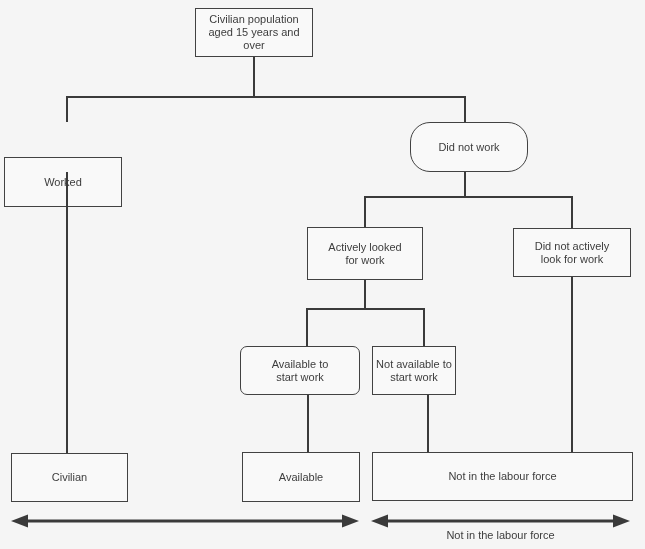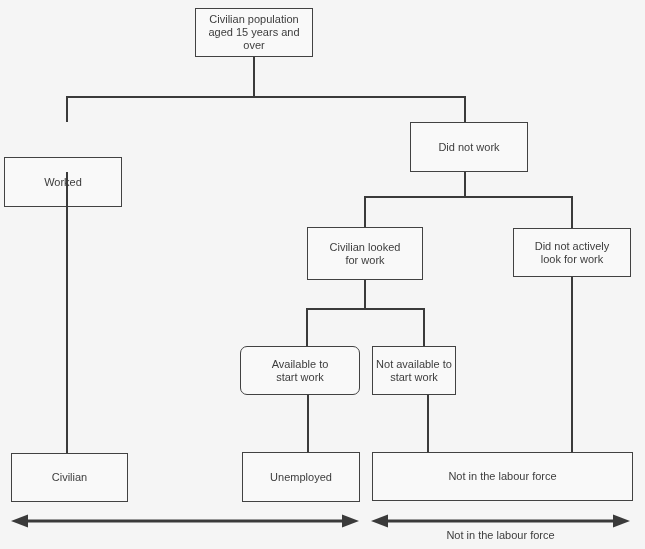--- a/index.html
+++ b/index.html
@@ -36,21 +36,21 @@
   .arrow-label {
     position: absolute;
     font-size: 11px;
     color: #3d3d3d;
     text-align: center;
   }
 
   
   #n-civilian          { left: 195px; top:   8px; width: 118px; height: 49px; }
   #n-worked            { left:   4px; top: 122px; width: 118px; height: 50px; margin-top: 35px; }
-  #n-did-not-work      { left: 410px; top: 122px; width: 118px; height: 50px; }
+  #n-did-not-work      { left: 410px; top: 122px; width: 118px; height: 50px; border-radius: 20px; }
   #n-actively-looked   { left: 307px; top: 227px; width: 116px; height: 53px; }
   #n-did-not-actively  { left: 513px; top: 228px; width: 118px; height: 49px; }
   #n-available         { left: 240px; top: 346px; width: 120px; height: 49px; border-radius: 7px; }
   #n-not-available     { left: 372px; top: 346px; width: 84px; height: 49px; }
   #n-employed          { left:  11px; top: 453px; width: 117px; height: 49px; }
   #n-unemployed        { left: 242px; top: 452px; width: 118px; height: 50px; }
   #n-nilf              { left: 372px; top: 452px; width: 261px; height: 49px; }
 
   
   #c1  { left: 253px; top:  57px; width:   2px; height:  40px; } 
@@ -79,30 +79,30 @@
 </head>
 <body>
 
 <div id="stage">
 
   <div class="box" id="n-civilian">Civilian population
 aged 15 years and
 over</div>
   <div class="box" id="n-worked">Worked</div>
   <div class="box" id="n-did-not-work">Did not work</div>
-  <div class="box" id="n-actively-looked">Civilian looked
+  <div class="box" id="n-actively-looked">Actively looked
 for work</div>
   <div class="box" id="n-did-not-actively">Did not actively
 look for work</div>
   <div class="box" id="n-available">Available to
 start work</div>
   <div class="box" id="n-not-available">Not available to
 start work</div>
   <div class="box" id="n-employed">Civilian</div>
-  <div class="box" id="n-unemployed">Unemployed</div>
+  <div class="box" id="n-unemployed">Available</div>
   <div class="box" id="n-nilf">Not in the labour force</div>
 
   <div class="line" id="c1"></div>
   <div class="line" id="c2"></div>
   <div class="line" id="c3"></div>
   <div class="line" id="c4"></div>
   <div class="line" id="c5"></div>
   <div class="line" id="c6"></div>
   <div class="line" id="c7"></div>
   <div class="line" id="c8"></div>

